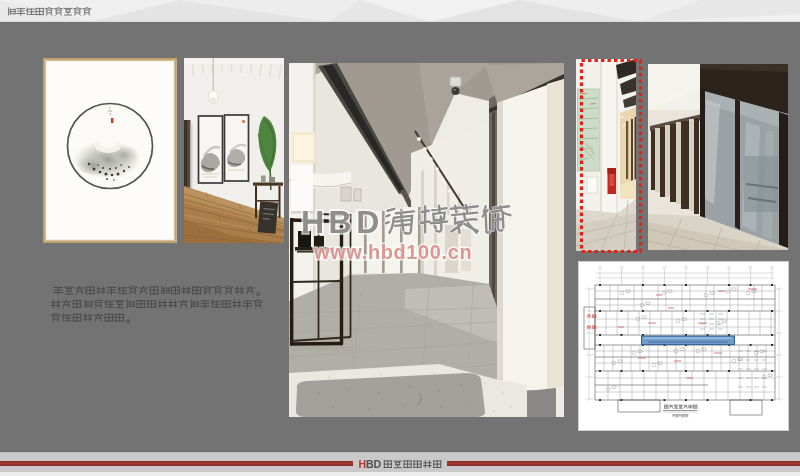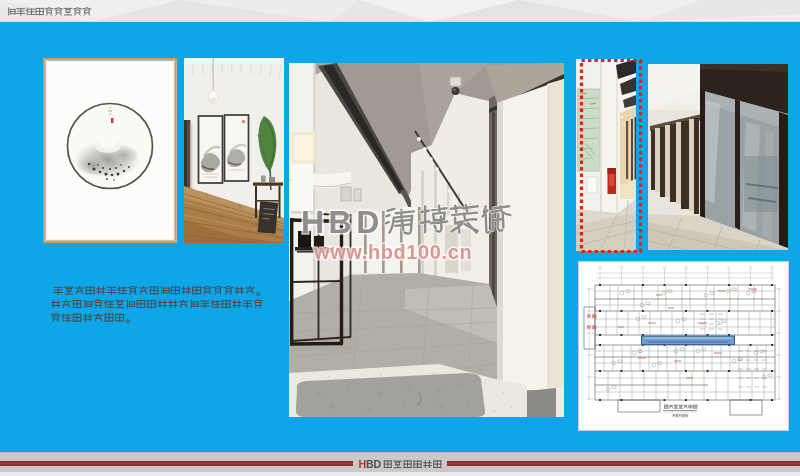--- a/index.html
+++ b/index.html
@@ -1,14 +1,14 @@
 <!DOCTYPE html>
 <html><head><meta charset="utf-8"><style>
 html,body{margin:0;padding:0;background:#fff;}
-#slide{position:relative;width:800px;height:476px;background:#0ea5e9;overflow:hidden;font-family:"Liberation Sans",sans-serif;}
+#slide{position:relative;width:800px;height:476px;background:#737373;overflow:hidden;font-family:"Liberation Sans",sans-serif;}
 .abs{position:absolute;}
 </style></head><body>
 <div id="slide">
 
 <svg class="abs" style="left:0;top:0" width="800" height="23" viewBox="0 0 800 23">
 <rect width="800" height="22" fill="#e9e9e9"></rect>
 <polygon points="0,0 180,0 90,22" fill="#efefef"></polygon>
 <polygon points="180,0 330,22 90,22" fill="#e4e4e4"></polygon>
 <polygon points="180,0 360,0 330,22" fill="#ededed"></polygon>
 <polygon points="360,0 520,0 430,22" fill="#f1f1f1"></polygon>

